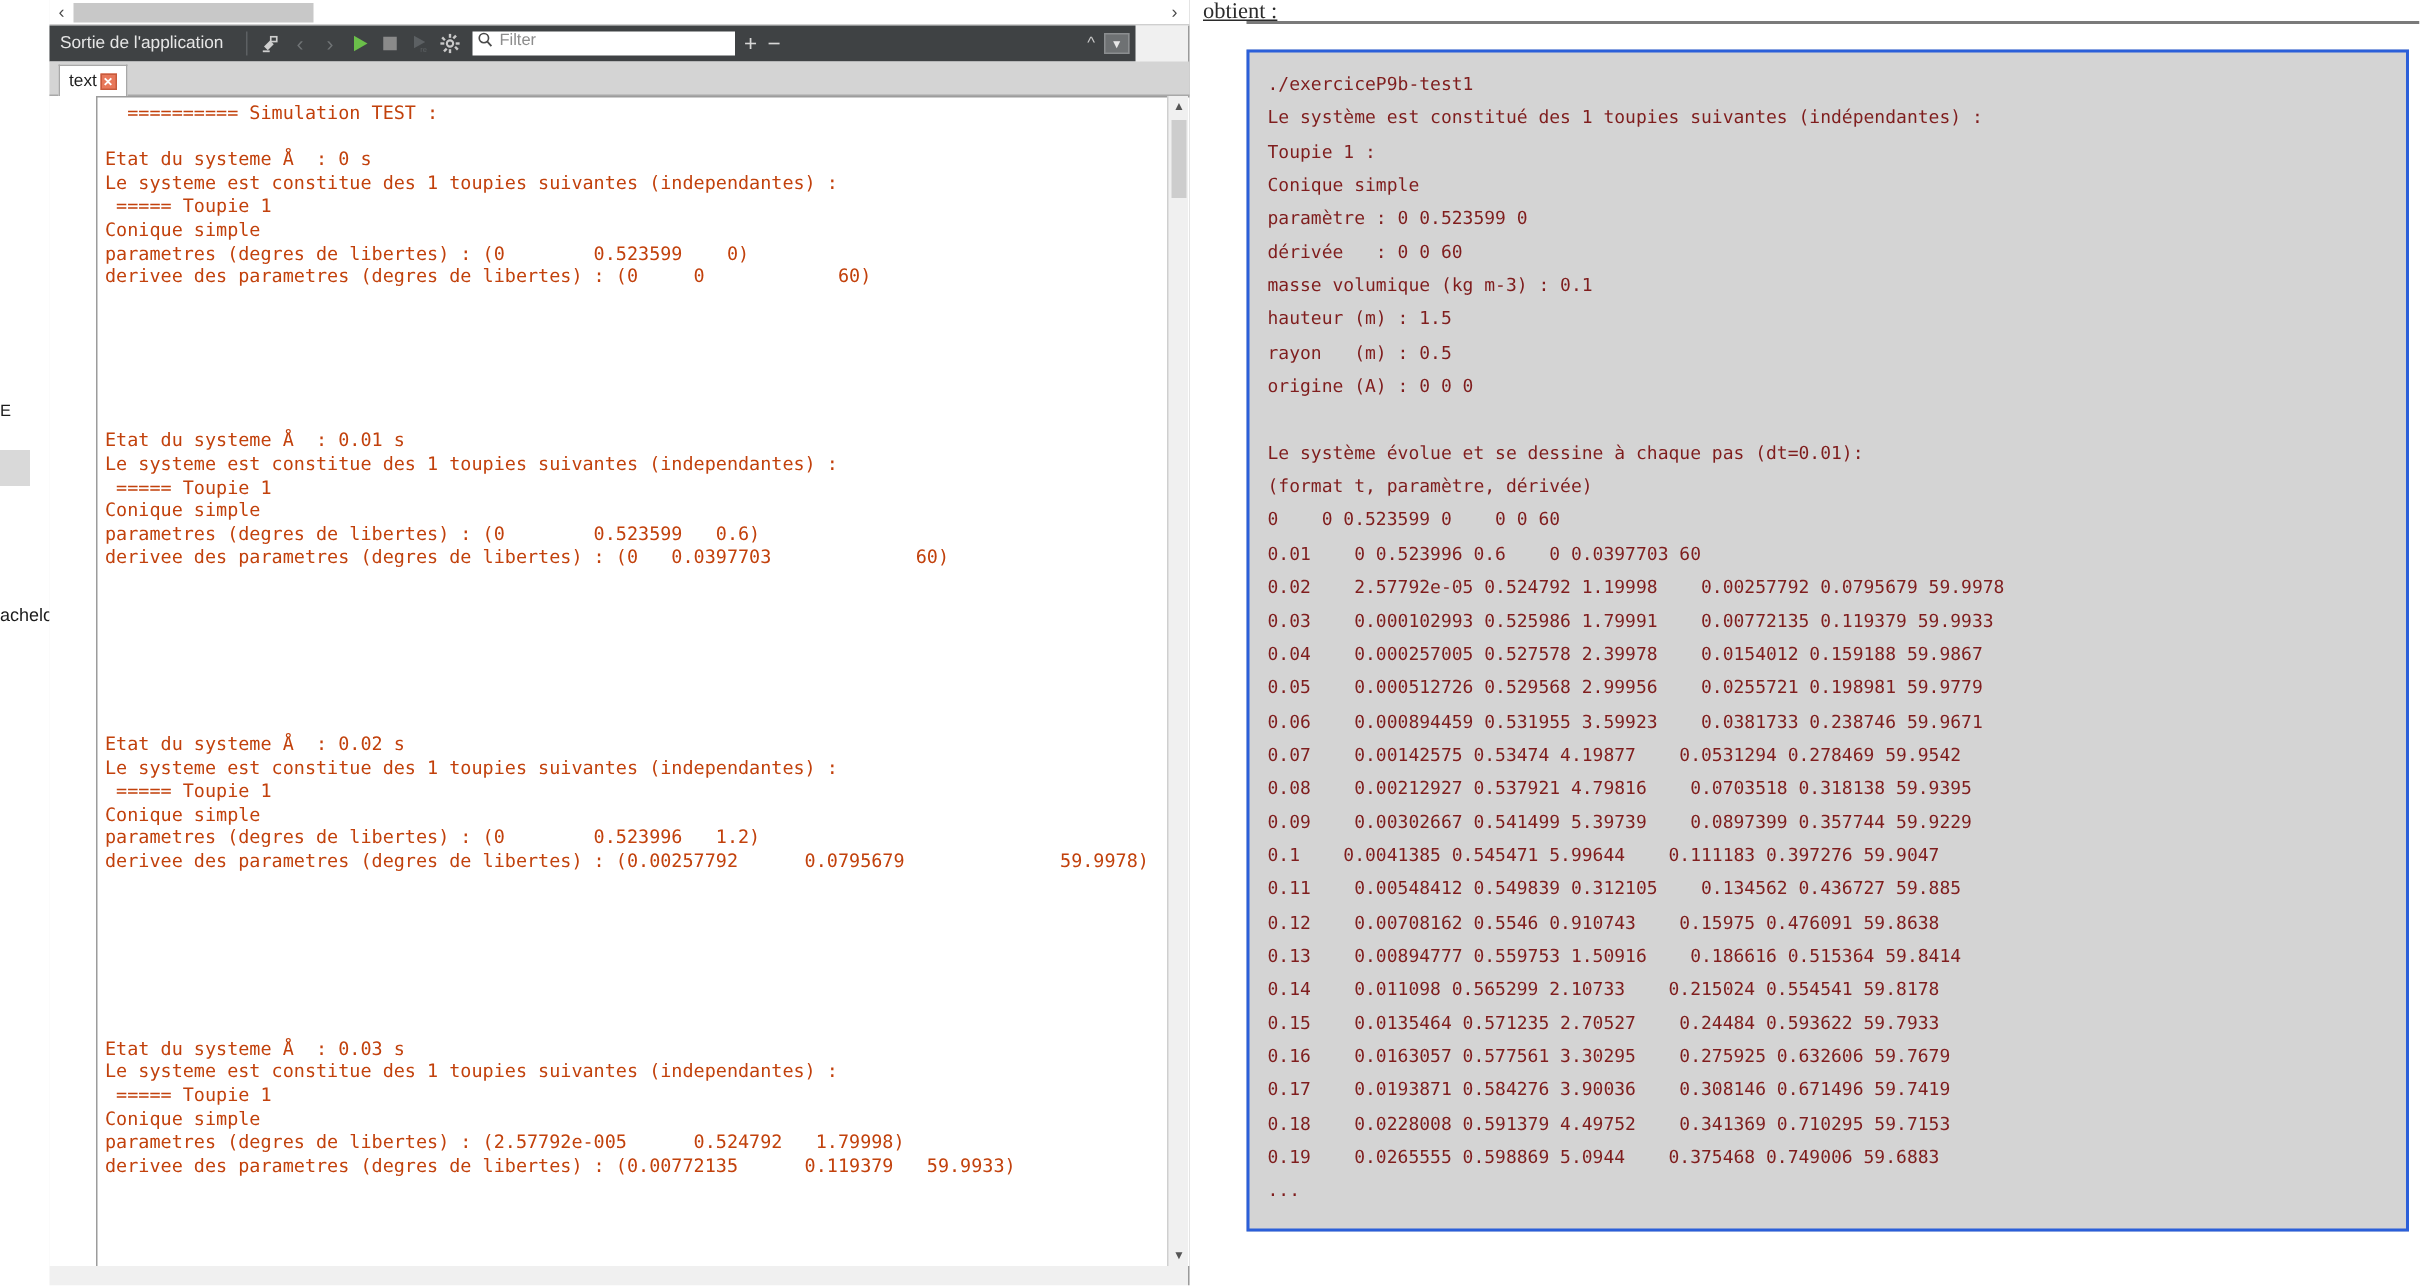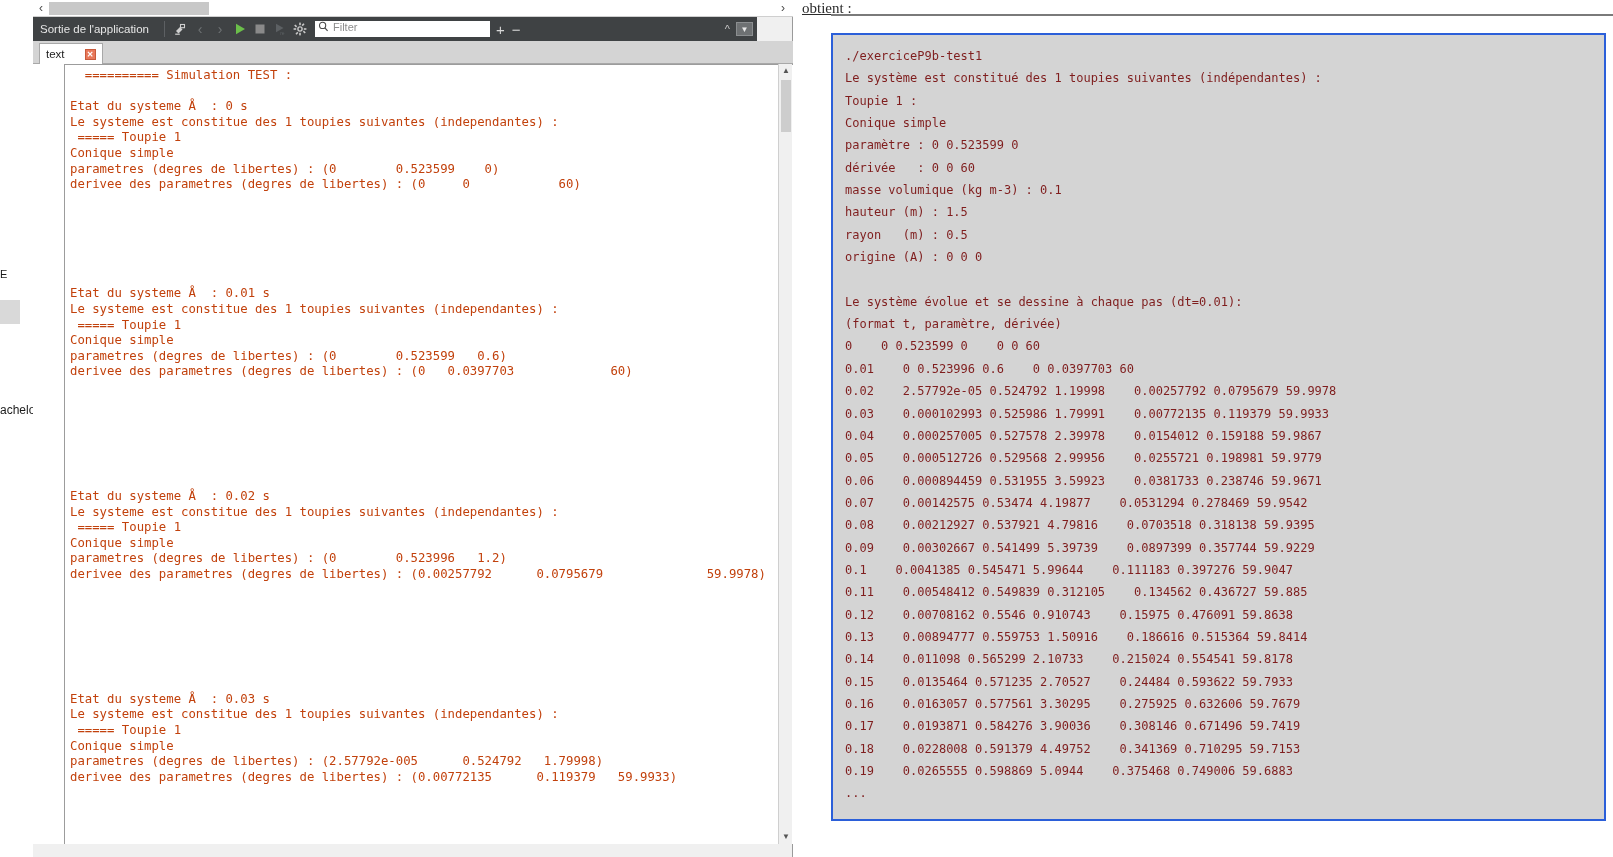--- a/index.html
+++ b/index.html
@@ -43,21 +43,21 @@
   .tb-plusminus { display:flex; align-items:center; margin-left:6px; gap:7px; color:#d7d7d7; font-size:15px; }
   .tb-right { position:absolute; right:4px; top:0; height:24px; display:flex; align-items:center; gap:6px; }
   .tb-caret { color:#c9c9c9; font-size:11px; }
   .tb-drop { width:17px; height:14px; background:#6e7173; border:1px solid #8b8e90;
              display:flex; align-items:center; justify-content:center; color:#e8e8e8; font-size:8px; }
 
   
   .tabstrip { position:absolute; left:0; top:41px; width:760px; height:23px; background:#d4d4d4;
               border-bottom:1px solid #a8a8a8; }
   .tab { position:absolute; left:6px; top:2px; height:21px; background:#ffffff; border:1px solid #a8a8a8;
-         border-bottom:none; display:flex; align-items:center; padding:0 6px; gap:20px; }
+         border-bottom:none; display:flex; align-items:center; padding:0 6px; gap:2px; }
   .tab-label { font-size:11.5px; color:#1d1d1d; }
   .tab-close { width:11px; height:11px; background:#e8785a; border:1px solid #c85a3c;
                display:flex; align-items:center; justify-content:center; color:#fff; font-size:8px; font-weight:bold; }
 
   
   .console { position:absolute; left:31px; top:64px; width:729px; height:780px; background:#ffffff;
              border-left:1px solid #9c9c9c; border-top:1px solid #9c9c9c; overflow:hidden; }
   .console-pre { position:absolute; left:5px; top:3px; font-family:"DejaVu Sans Mono","Liberation Mono",monospace;
                  font-size:12.3px; line-height:15.6px; color:#c2410c; white-space:pre; }
   .gutter { position:absolute; left:0; top:64px; width:31px; height:780px; background:#ffffff; }

